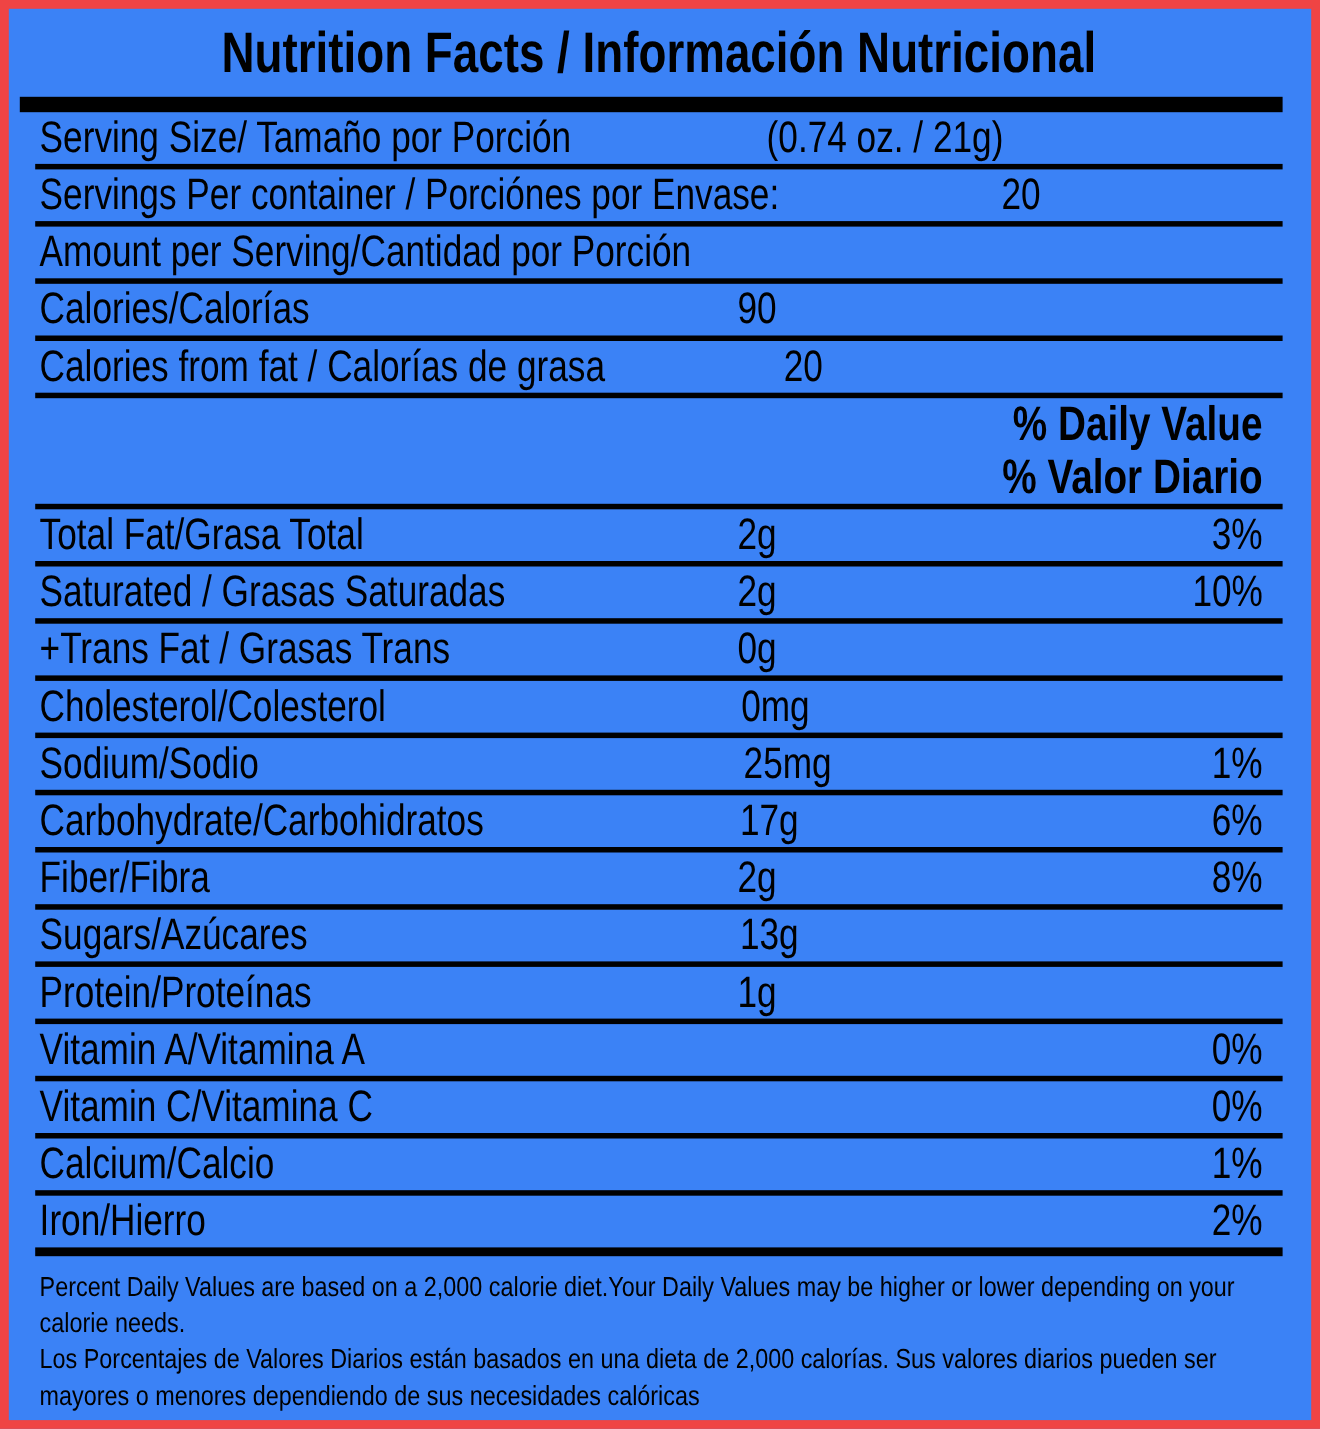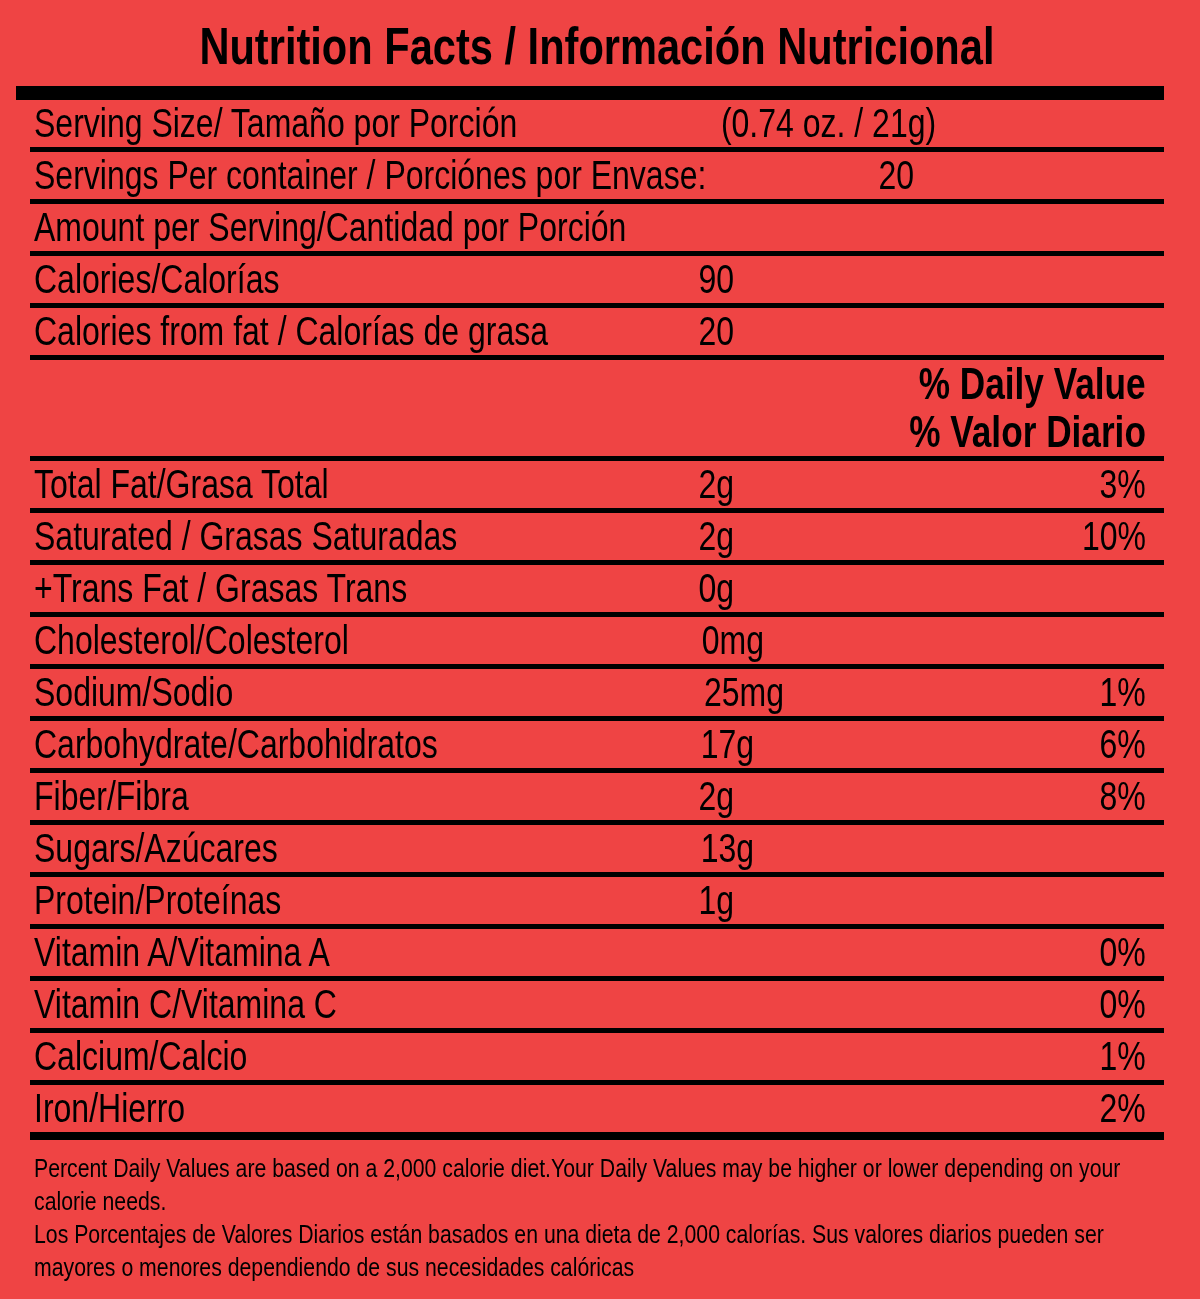--- a/index.html
+++ b/index.html
@@ -1,22 +1,22 @@
 <!DOCTYPE html>
 <html><head>
 <meta charset="utf-8">
 <style>
   html, body { margin: 0; padding: 0; background: #fff; }
   body { width: 1200px; height: 1299px; font-family: "Liberation Sans", "DejaVu Sans", sans-serif; color: #000; }
 
   .label {
     box-sizing: border-box;
     width: 1200px; height: 1299px;
-    border: 6px solid #ef4444;
-    background: #ef4444;
+    border: 8px solid #ef4444;
+    background: #3b82f6;
     overflow: hidden;
   }
   .content {
     margin-left: 24px;
     width: 1134px;
   }
 
   
   .cx { display: inline-block; transform: scaleX(0.8); transform-origin: 0 50%; white-space: nowrap; }
 
@@ -29,20 +29,21 @@
   .title .cx { transform-origin: 50% 50%; }
 
   .bar-thick { height: 14px; background: #000; margin-left: -14px; width: 1148px; }
   .bar-footer { height: 8px; background: #000; }
 
   .row {
     display: flex; align-items: center;
     height: 47px;
     border-bottom: 5px solid #000;
     font-size: 40px;
+    gap: 30px;
   }
   .row.bold { font-weight: normal; }
   .row.no-line { border-bottom: none; }
 
   .lbl { flex: 1; padding-left: 4px; overflow: visible; }
   .amt { width: 300px; }
   .amt .cx { transform-origin: 50% 50%; }
   .pct { width: 170px; text-align: right; padding-right: 18px; box-sizing: border-box; }
   .pct .cx { transform-origin: 100% 50%; }
 

